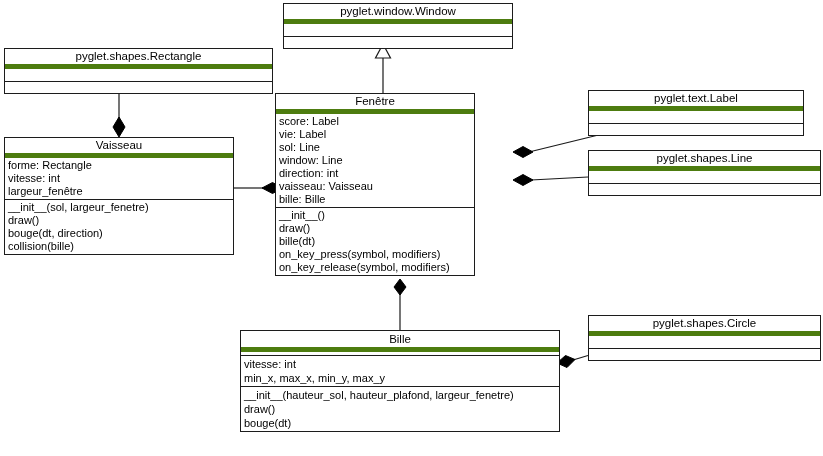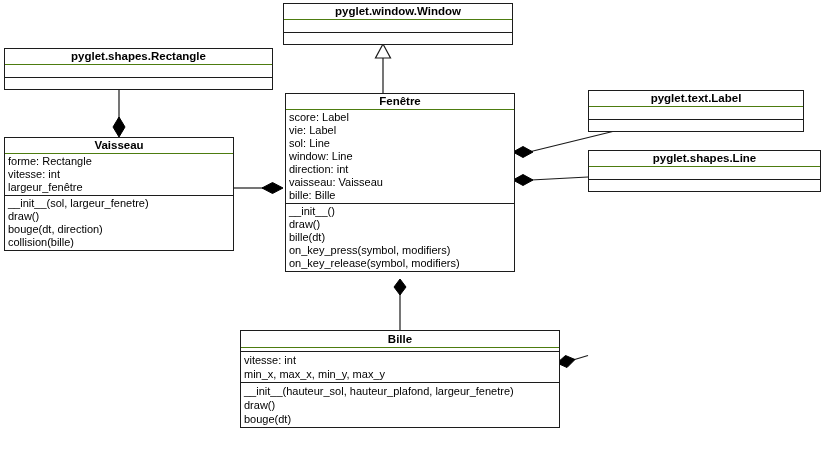--- a/index.html
+++ b/index.html
@@ -19,25 +19,25 @@
   svg.connectors .hollow { fill: #fff; stroke: #1a1a1a; stroke-width: 1.2; }
 
   .class-box {
     position: absolute;
     background: #fff;
     border: 1.5px solid #1c1c1c;
     z-index: 2;
   }
   .class-title {
     font-size: 11.5px;
-    font-weight: bold;
+    font-weight: normal;
     text-align: center;
     line-height: 13px;
     padding: 1px 2px;
-    border-bottom: 1px solid #4d7c0f;
+    border-bottom: 5px solid #4d7c0f;
     white-space: nowrap;
     overflow: hidden;
   }
   .title-gap { height: 4px; border-bottom: 1px solid #1c1c1c; }
   .compartment { padding: 1px 0; }
   .compartment + .compartment { border-top: 1px solid #1c1c1c; }
   .compartment.empty { height: 12px; padding: 0; }
   .member {
     font-size: 11px;
     line-height: 13px;
@@ -111,21 +111,21 @@
         <div class="member">largeur_fenêtre</div>
       </div>
     <div class="compartment">
         <div class="member">__init__(sol, largeur_fenetre)</div>
         <div class="member">draw()</div>
         <div class="member">bouge(dt, direction)</div>
         <div class="member">collision(bille)</div>
       </div>
   </div>
 
-  <div class="class-box" style="left:285px; top:93px; width:230px">
+  <div class="class-box" style="left:275px; top:93px; width:200px">
     <div class="class-title">Fenêtre</div>
     <div class="compartment">
         <div class="member">score: Label</div>
         <div class="member">vie: Label</div>
         <div class="member">sol: Line</div>
         <div class="member">window: Line</div>
         <div class="member">direction: int</div>
         <div class="member">vaisseau: Vaisseau</div>
         <div class="member">bille: Bille</div>
       </div>
@@ -143,20 +143,25 @@
     <div class="compartment empty"></div>
     <div class="compartment empty"></div>
   </div>
 
   <div class="class-box" style="left:588px; top:150px; width:233px">
     <div class="class-title">pyglet.shapes.Line</div>
     <div class="compartment empty"></div>
     <div class="compartment empty"></div>
   </div>
 
+  <div class="class-box" style="left:588px; top:315px; width:233px">
+    <div class="class-title">pyglet.shapes.Circle</div>
+    <div class="compartment empty"></div>
+    <div class="compartment empty"></div>
+  </div>
 
   <div class="class-box roomy" style="left:240px; top:330px; width:320px">
     <div class="class-title">Bille</div>
     <div class="title-gap"></div>
     <div class="compartment">
         <div class="member">vitesse: int</div>
         <div class="member">min_x, max_x, min_y, max_y</div>
       </div>
     <div class="compartment">
         <div class="member">__init__(hauteur_sol, hauteur_plafond, largeur_fenetre)</div>

